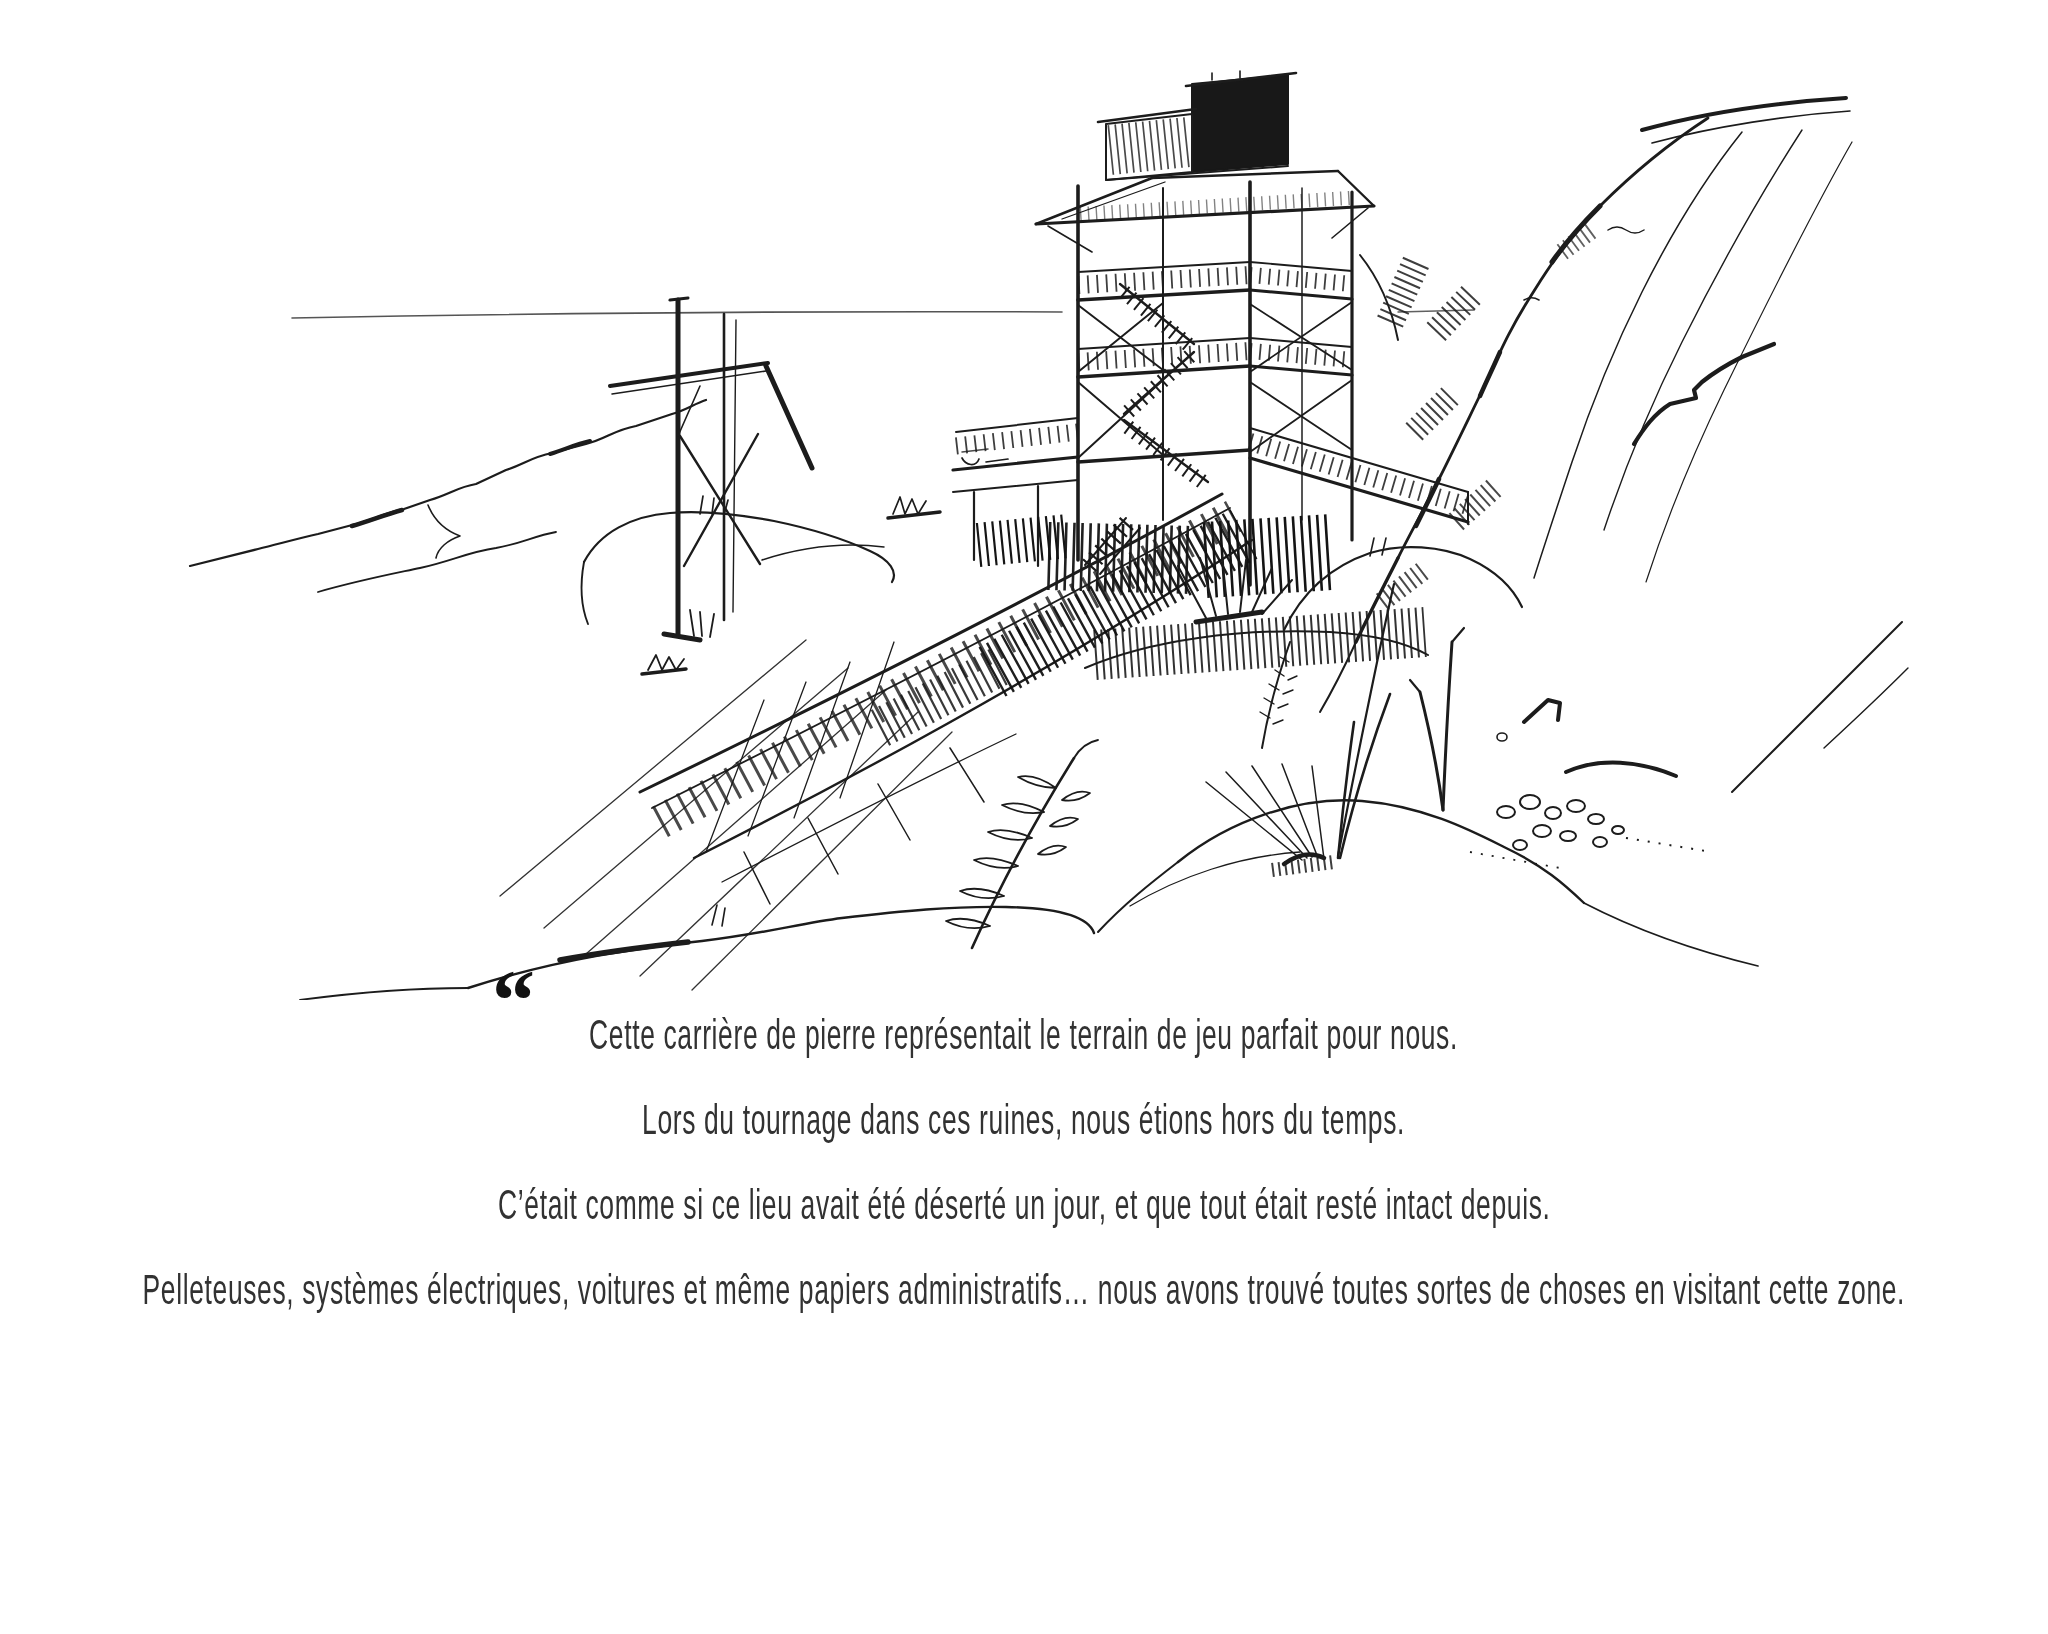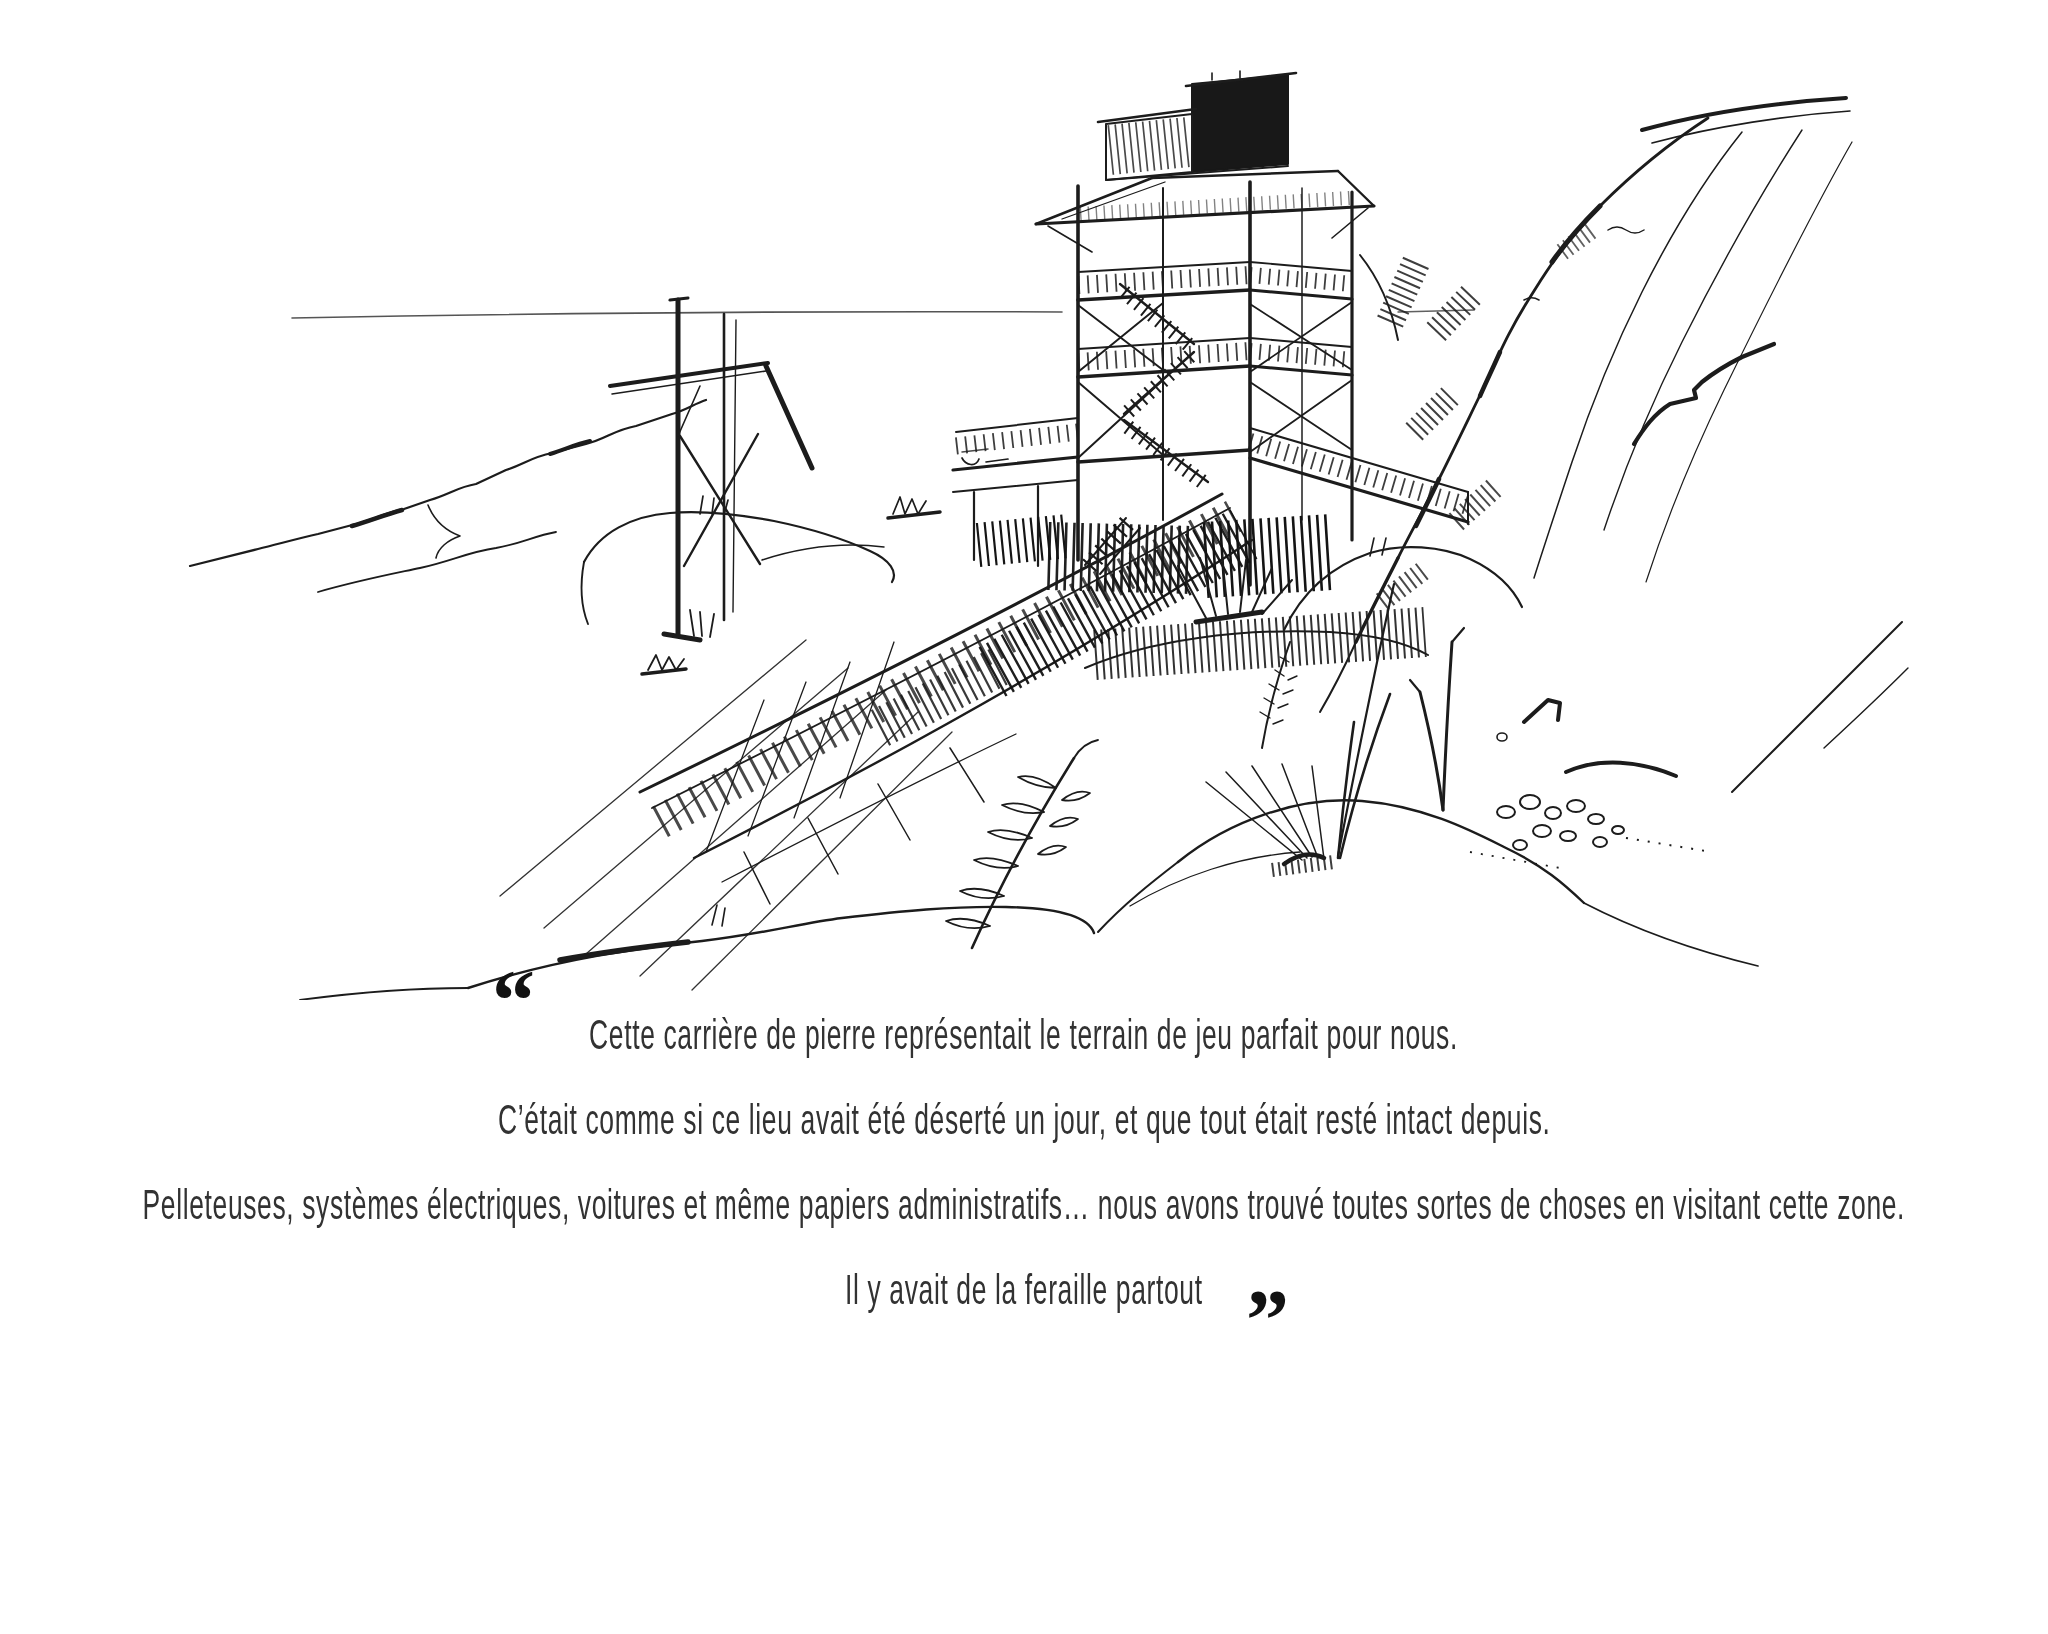--- a/index.html
+++ b/index.html
@@ -220,24 +220,23 @@
       <path class="hatch" d="M1272 870 L1334 862" stroke-width="14" stroke-dasharray="2 4.5" opacity=".85"></path>
     </g>
   </svg>
 
   <figure class="quote">
     <div class="qline">
       <span class="qmark open">“</span>
       <span class="qtext">Cette carrière de pierre représentait le terrain de jeu parfait pour nous.</span>
     </div>
     <div class="qline">
+      <span class="qtext">Lors du tournage dans ces ruines, nous étions hors du temps.</span>
+    </div>
+    <div class="qline">
       <span class="qtext">C’était comme si ce lieu avait été déserté un jour, et que tout était resté intact depuis.</span>
     </div>
     <div class="qline">
       <span class="qtext">Pelleteuses, systèmes électriques, voitures et même papiers administratifs… nous avons trouvé toutes sortes de choses en visitant cette zone.</span>
     </div>
-    <div class="qline">
-      <span class="qtext">Il y avait de la feraille partout</span>
-      <span class="qmark close">”</span>
-    </div>
   </figure>
 
 </div>
 
 </body></html>

